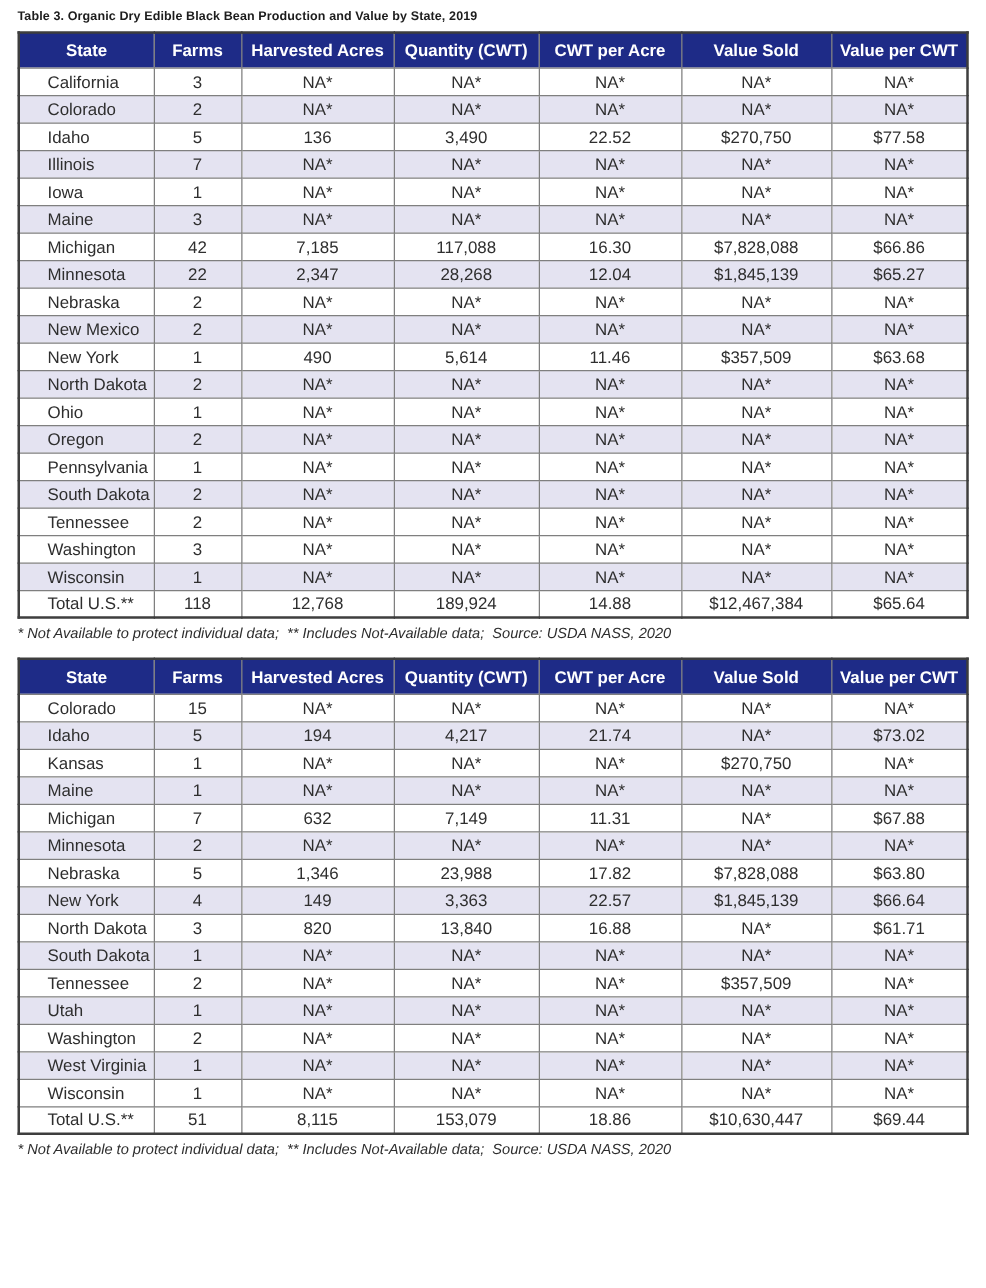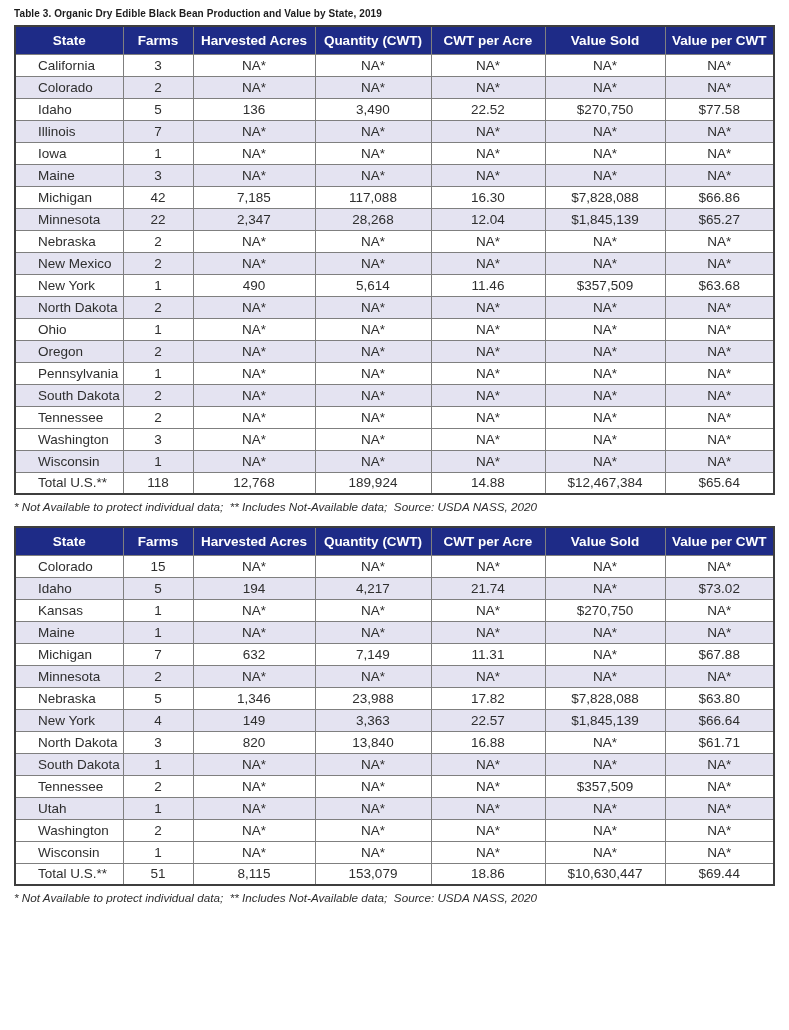--- a/index.html
+++ b/index.html
@@ -418,20 +418,29 @@
         </tr>
         <tr>
           <td class="state-col">Washington</td>
           <td>2</td>
           <td>NA*</td>
           <td>NA*</td>
           <td>NA*</td>
           <td>NA*</td>
           <td>NA*</td>
         </tr>
+        <tr class="alt">
+          <td class="state-col">West Virginia</td>
+          <td>1</td>
+          <td>NA*</td>
+          <td>NA*</td>
+          <td>NA*</td>
+          <td>NA*</td>
+          <td>NA*</td>
+        </tr>
         <tr>
           <td class="state-col">Wisconsin</td>
           <td>1</td>
           <td>NA*</td>
           <td>NA*</td>
           <td>NA*</td>
           <td>NA*</td>
           <td>NA*</td>
         </tr>
         <tr class="total-row">

